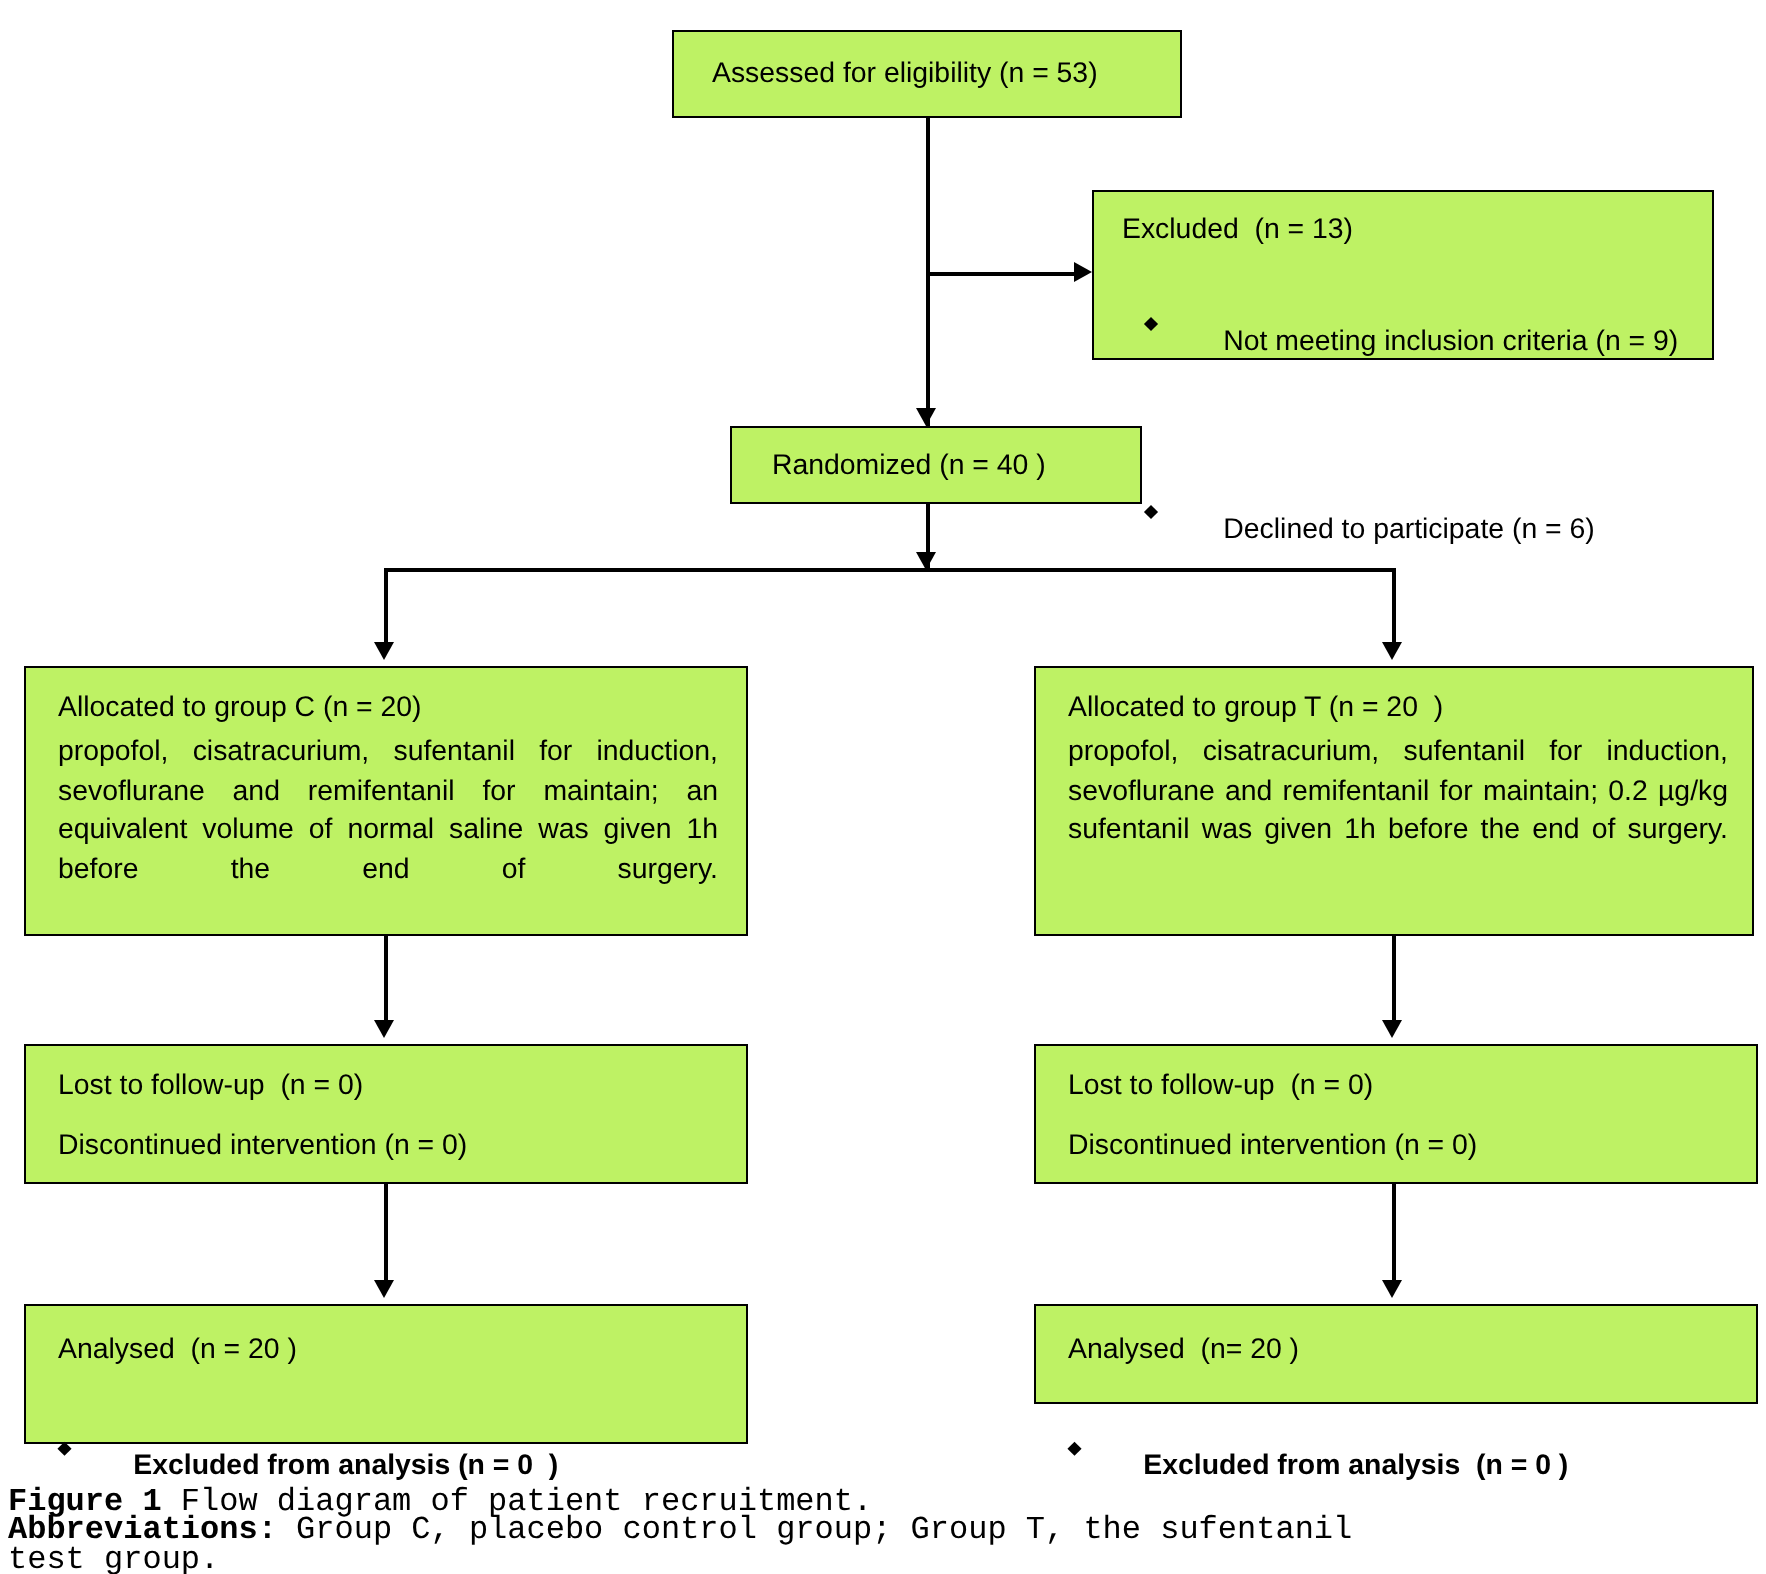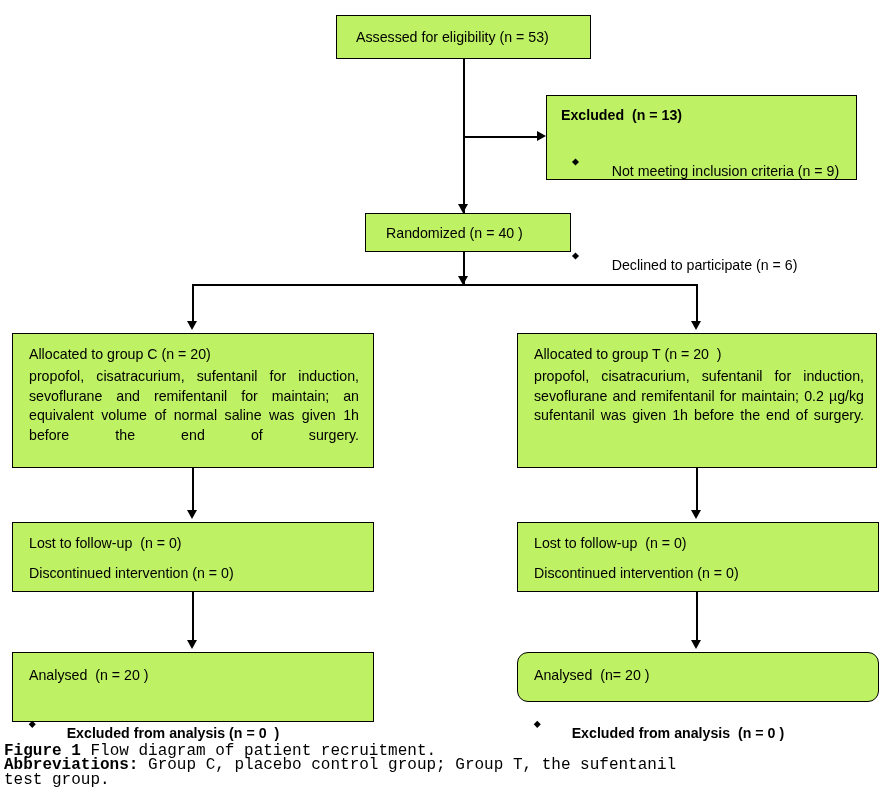--- a/index.html
+++ b/index.html
@@ -45,21 +45,21 @@
     <div class="t" style="left:19px;top:12px;">Assessed for eligibility (n = 53)</div>
   </div>
 
   <div class="vline" style="left:463px;top:59px;height:154px;"></div>
   <div class="ahead-d" style="left:458px;top:204px;"></div>
 
   <div class="hline" style="left:463px;top:136px;width:74px;"></div>
   <div class="ahead-r" style="left:537px;top:131px;"></div>
 
   <div class="box" style="left:546px;top:95px;width:311px;height:85px;">
-    <div class="t" style="left:14px;top:10px;font-weight:bold;">Excluded  (n = 13)</div>
+    <div class="t" style="left:14px;top:10px;">Excluded  (n = 13)</div>
     <div class="t bullet-row" style="left:24px;top:30px;">
       <span class="dia"></span>
       <span>Not meeting inclusion criteria (n = 9)</span>
     </div>
     <div class="t bullet-row" style="left:24px;top:52px;">
       <span class="dia"></span>
       <span>Declined to participate (n = 6)</span>
     </div>
   </div>
 
@@ -106,21 +106,21 @@
   <div class="ahead-d" style="left:691px;top:640px;"></div>
 
   <div class="box" style="left:12px;top:652px;width:362px;height:70px;">
     <div class="t" style="left:16px;top:13px;">Analysed  (n = 20 )</div>
     <div class="t bullet-row sm" style="left:16px;top:35px;">
       <span class="dia"></span>
       <span>Excluded from analysis (n = 0  )</span>
     </div>
   </div>
 
-  <div class="box" style="left:517px;top:652px;width:362px;height:50px;border-radius:11px;">
+  <div class="box" style="left:517px;top:652px;width:362px;height:50px;">
     <div class="t" style="left:16px;top:13px;">Analysed  (n= 20 )</div>
     <div class="t bullet-row sm" style="left:16px;top:35px;">
       <span class="dia"></span>
       <span>Excluded from analysis  (n = 0 )</span>
     </div>
   </div>
 
   <div class="caption">
     <div>
       <b>Figure 1</b>

